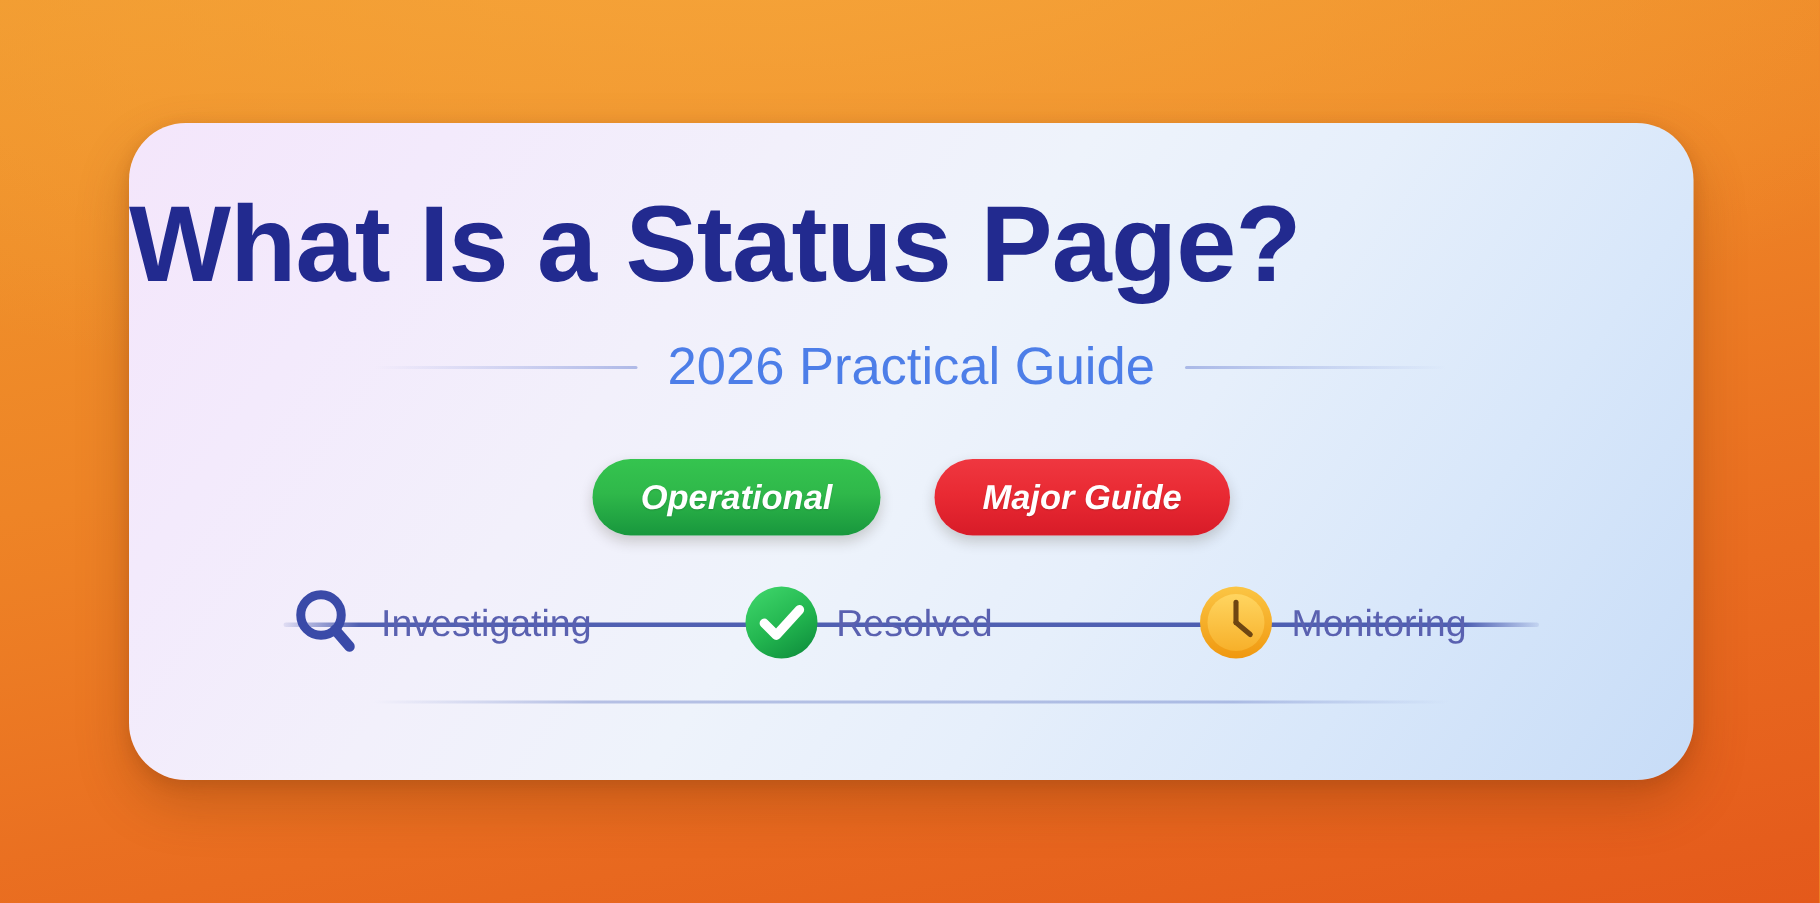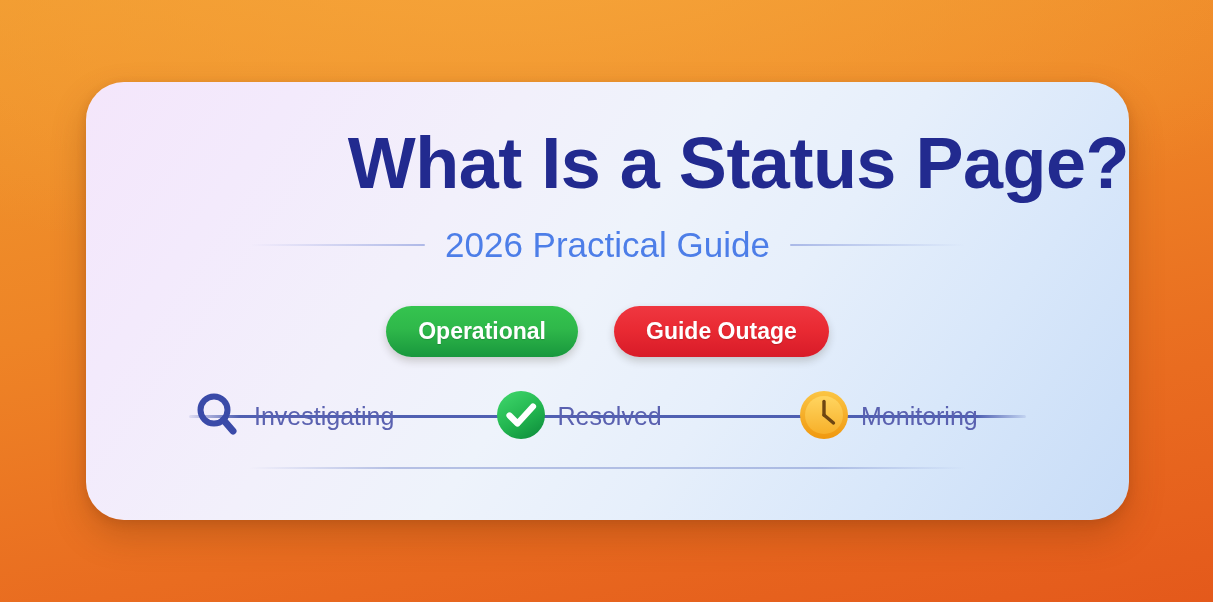--- a/index.html
+++ b/index.html
@@ -44,21 +44,21 @@
                 0 3px 10px rgba(120, 52, 10, 0.18);
     overflow: hidden;
   }
 
   
   .title-wrap {
     position: absolute;
     left: 0;
     right: 0;
     top: 45px;
-    text-align: right;
+    text-align: left;
   }
   .title {
     font-size: 72px;
     font-weight: bold;
     letter-spacing: -0.5px;
     color: #222a8f;
     line-height: 1;
     white-space: nowrap;
   }
 
@@ -94,20 +94,21 @@
 
   
   .badges {
     position: absolute;
     left: 0;
     right: 0;
     top: 224px;
     display: flex;
     justify-content: center;
     gap: 36px;
+    font-style: italic;
   }
   .badge {
     display: inline-flex;
     align-items: center;
     justify-content: center;
     height: 51px;
     padding: 0 32px;
     border-radius: 26px;
     color: #ffffff;
     font-size: 23px;
@@ -215,21 +216,21 @@
       <div class="sub-rule left"></div>
       <div class="subtitle">2026 Practical Guide</div>
       <div class="sub-rule right"></div>
     </div>
 
     <div class="badges">
       <div class="badge green">
         <span>Operational</span>
       </div>
       <div class="badge red">
-        <span>Guide Outage</span>
+        <span>Major Guide</span>
       </div>
     </div>
 
     <div class="timeline">
       <div class="tl-line"></div>
       <div class="tl-line-lower"></div>
 
       <div class="tl-steps">
 
         <div class="tl-step">

